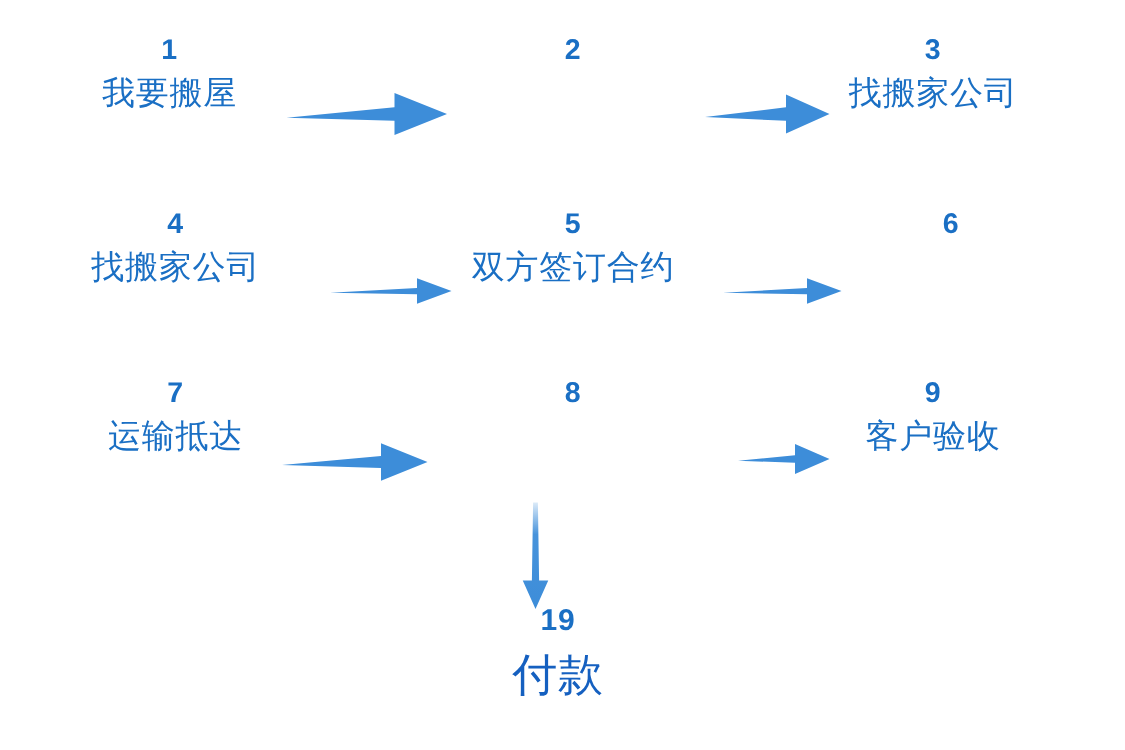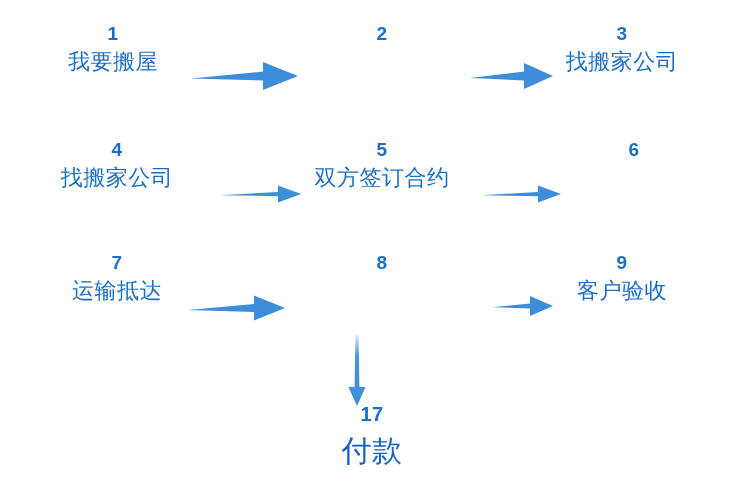--- a/index.html
+++ b/index.html
@@ -149,17 +149,17 @@
           <stop offset="0" stop-color="#3d8dd9" stop-opacity="0.18"></stop>
           <stop offset="0.30" stop-color="#3d8dd9" stop-opacity="0.95"></stop>
           <stop offset="1" stop-color="#3d8dd9" stop-opacity="1"></stop>
         </linearGradient>
       </defs>
       <path d="M11.4 0 L14.6 0 L15.4 52 L21.5 52 L13 71 L4.5 52 L10.6 52 Z" fill="url(#downfade)"></path>
     </svg>
   </div>
 
   <div class="step big" style="left:372px; top:404px;">
-    <span class="step-num">17</span>
+    <span class="step-num">19</span>
     <span class="step-label">付款</span>
   </div>
 
 </div>
 
 </body></html>

